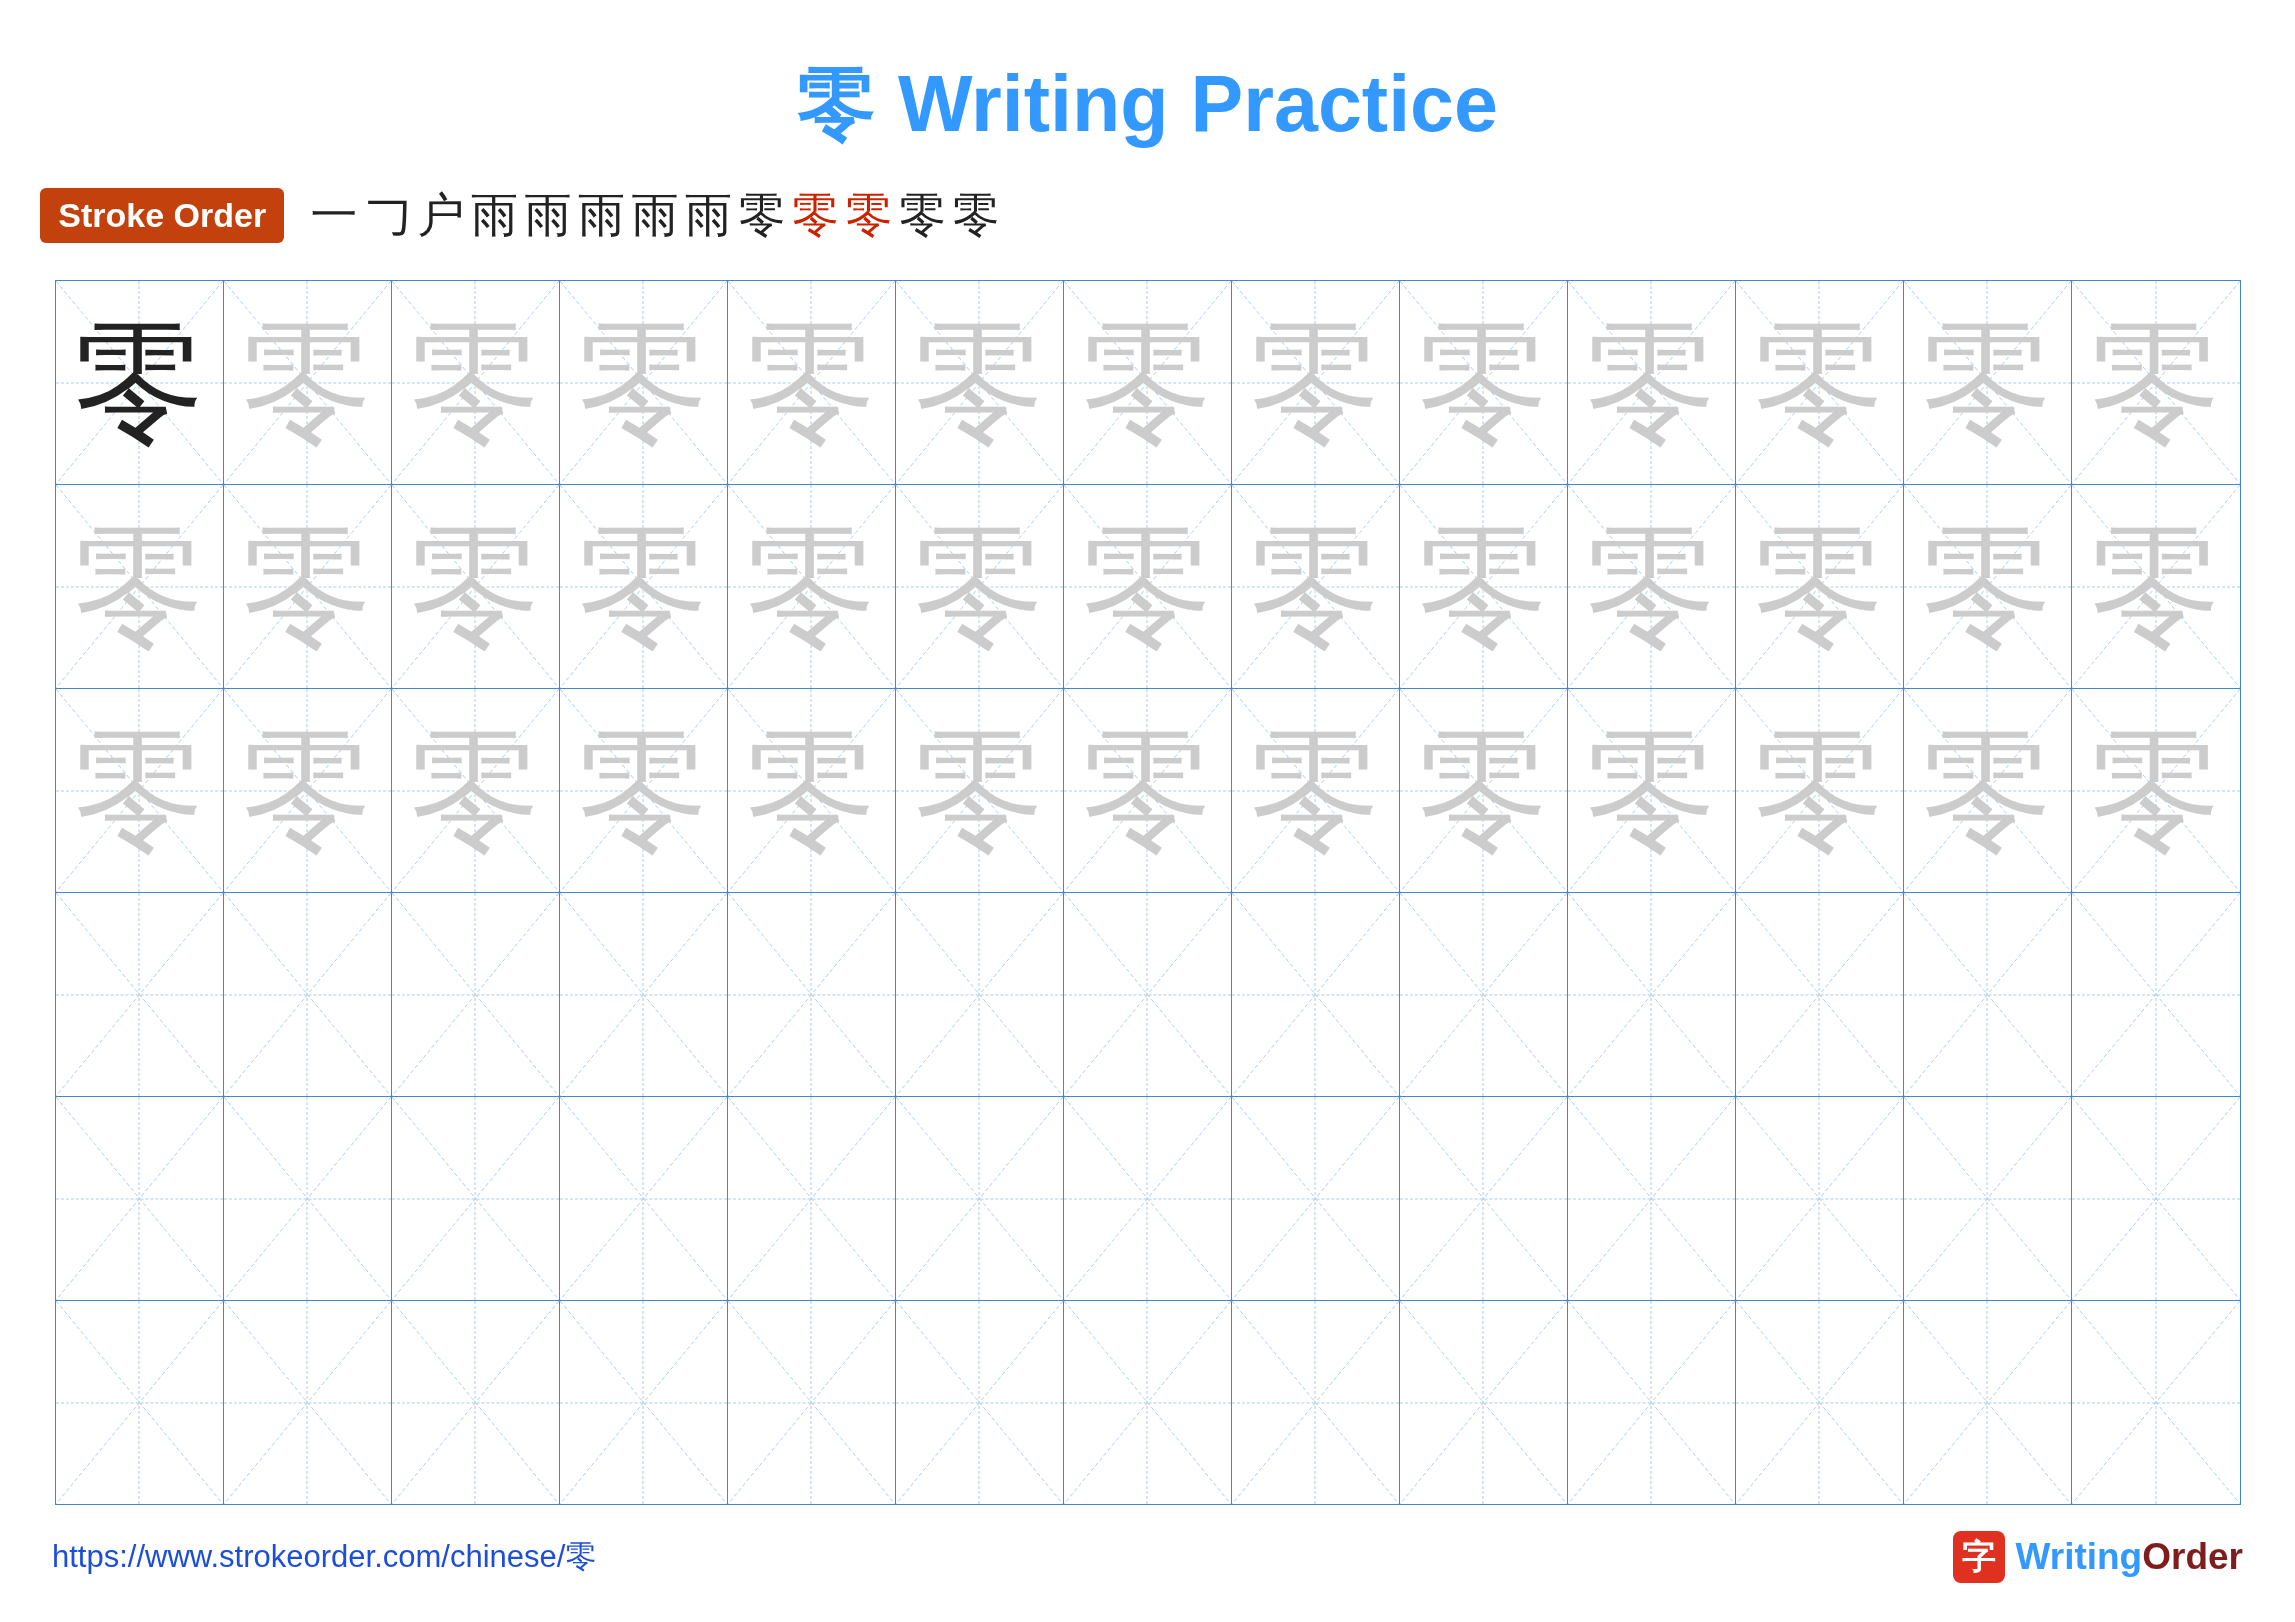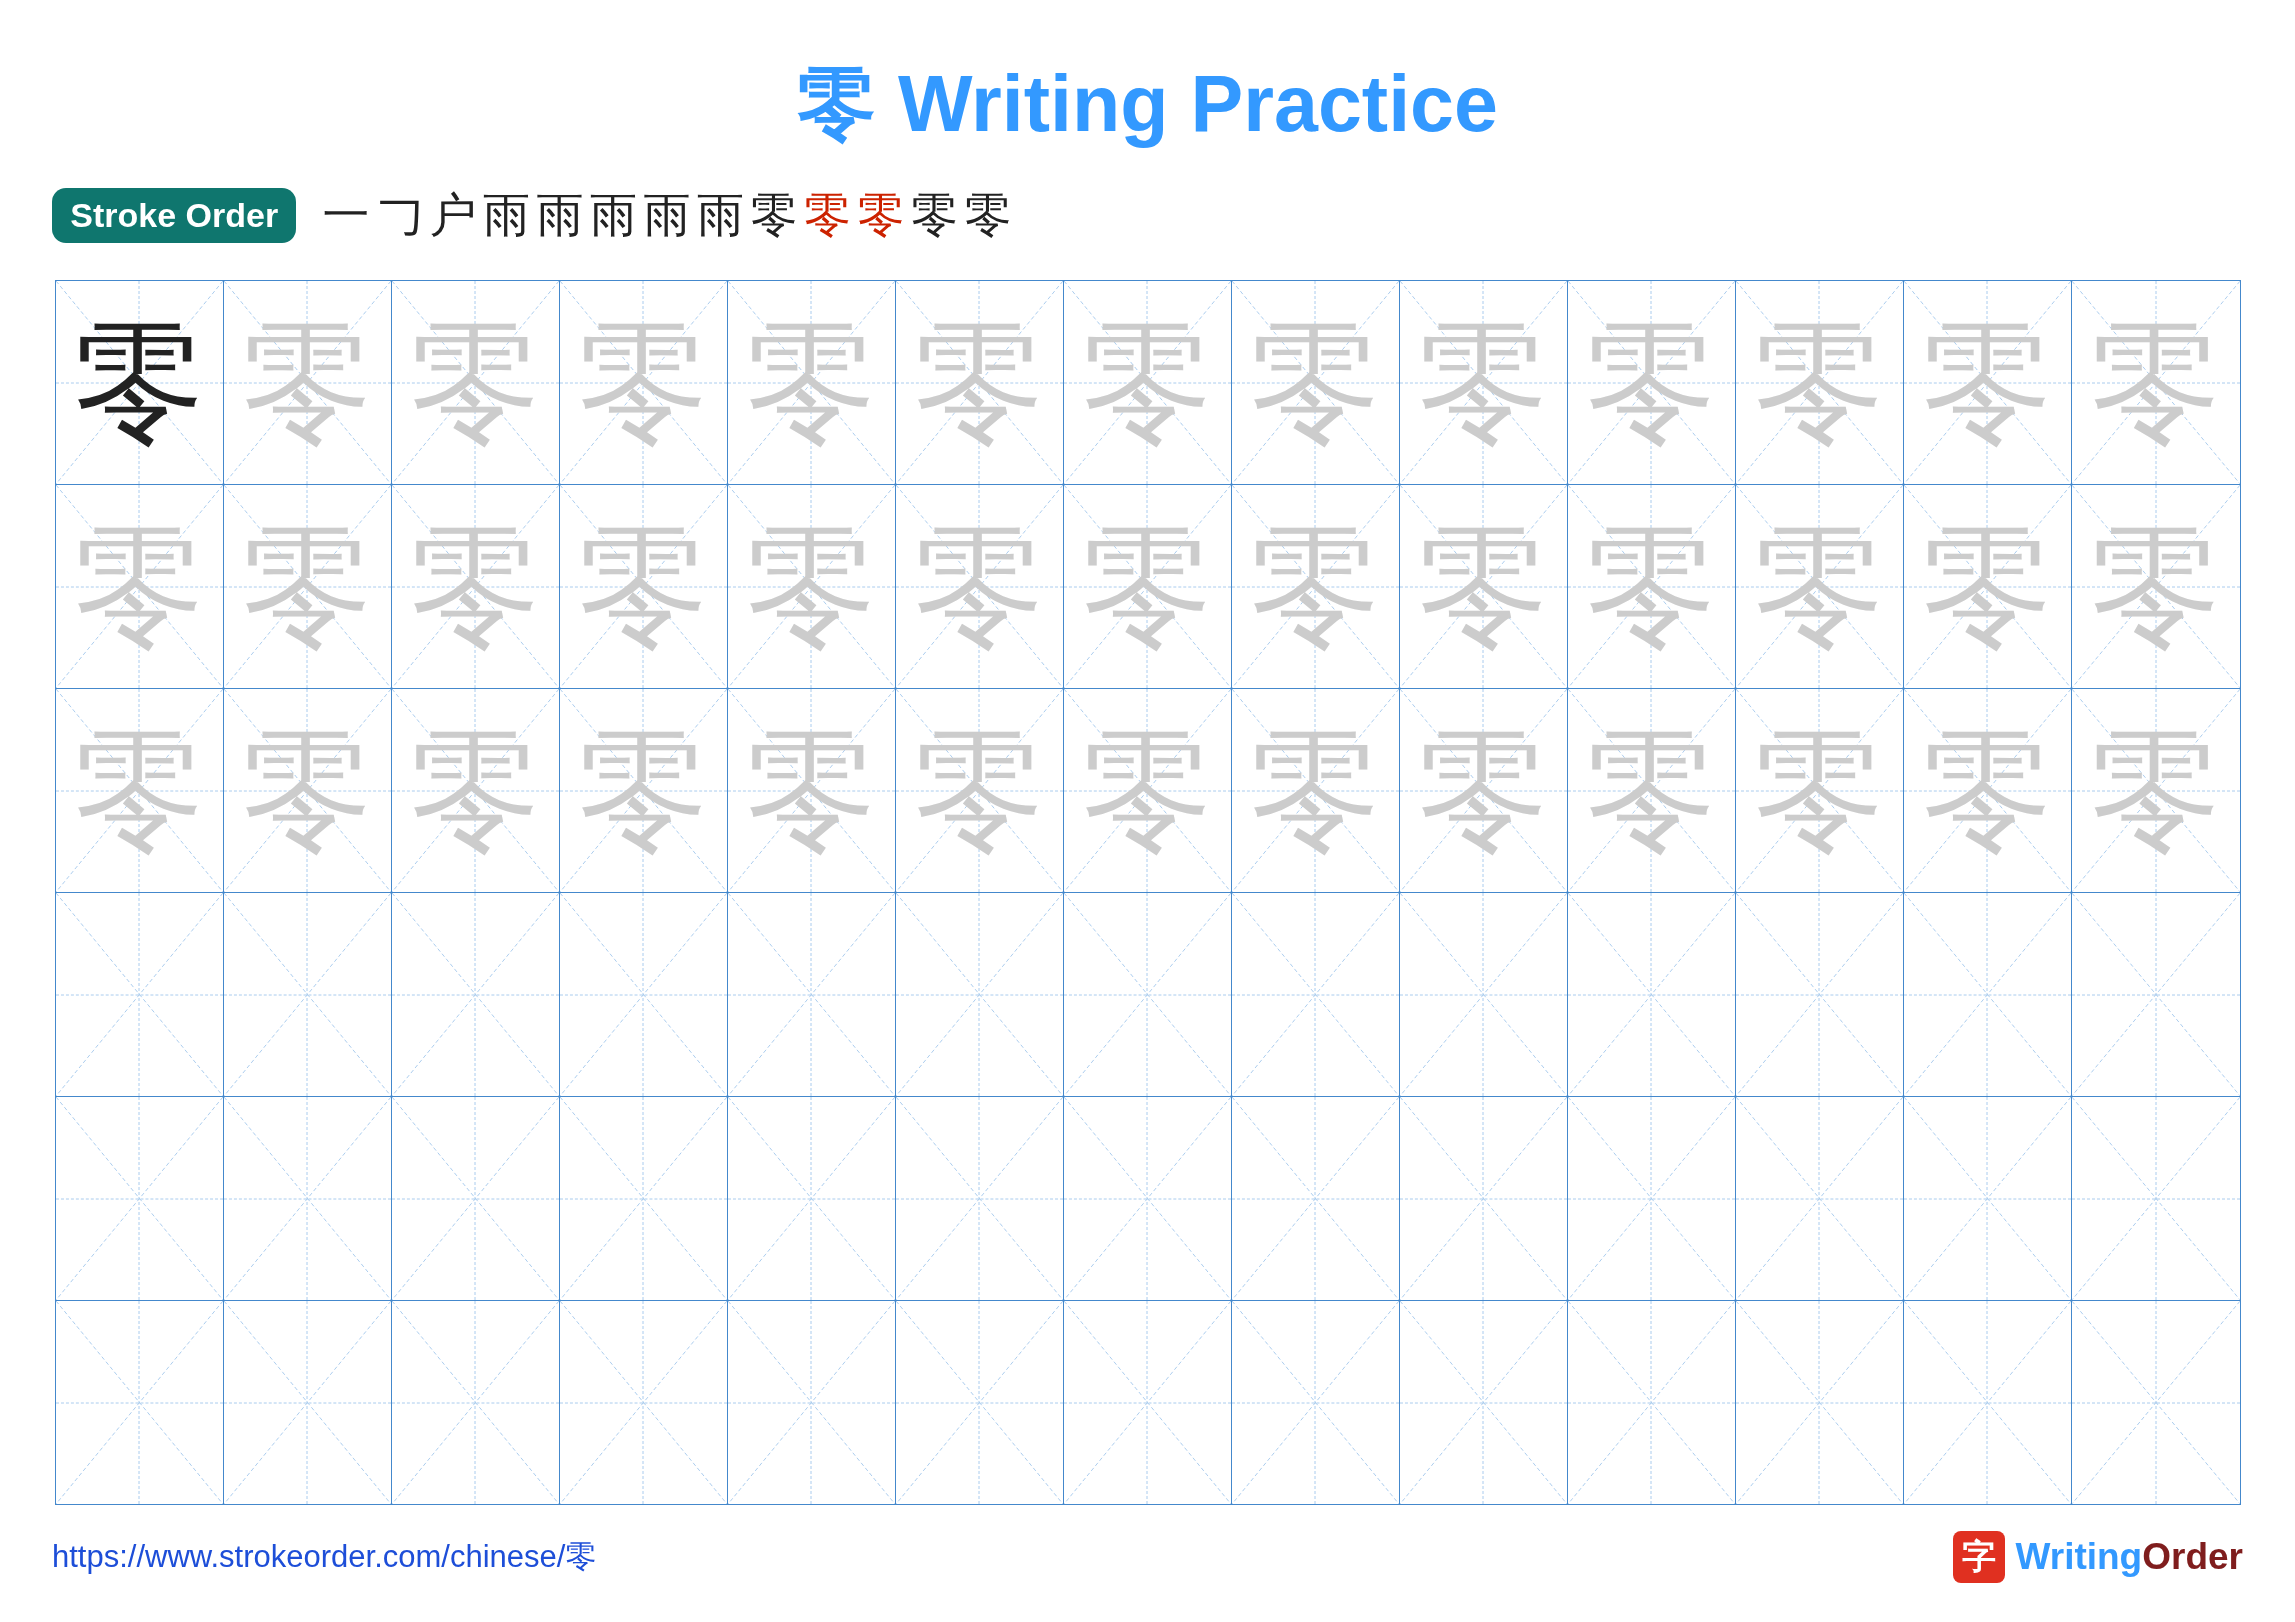--- a/index.html
+++ b/index.html
@@ -9,21 +9,21 @@
       width: 2295px;
       height: 1622px;
       position: relative;
       overflow: hidden;
     }
 
     .page-container {
       width: 2295px;
       height: 1622px;
       background: #fff;
-      padding: 39px 52px;
+      padding: 39px 40px;
       display: flex;
       flex-direction: column;
       align-items: center;
     }
 
     .title {
       font-size: 79px;
       font-weight: bold;
       color: #3399ff;
       text-align: center;
@@ -33,26 +33,26 @@
 
     .stroke-order-row {
       display: flex;
       align-items: center;
       width: 100%;
       margin-bottom: 33px;
       gap: 0;
     }
 
     .stroke-order-badge {
-      background: #0f766e;
+      background: #c2410c;
       color: white;
       font-size: 34px;
       font-weight: bold;
       padding: 7.9px 18.3px;
-      border-radius: 14px;
+      border-radius: 6px;
       margin-right: 26px;
       white-space: nowrap;
     }
 
     .stroke-sequence {
       display: flex;
       align-items: center;
       gap: 6.5px;
     }
 

